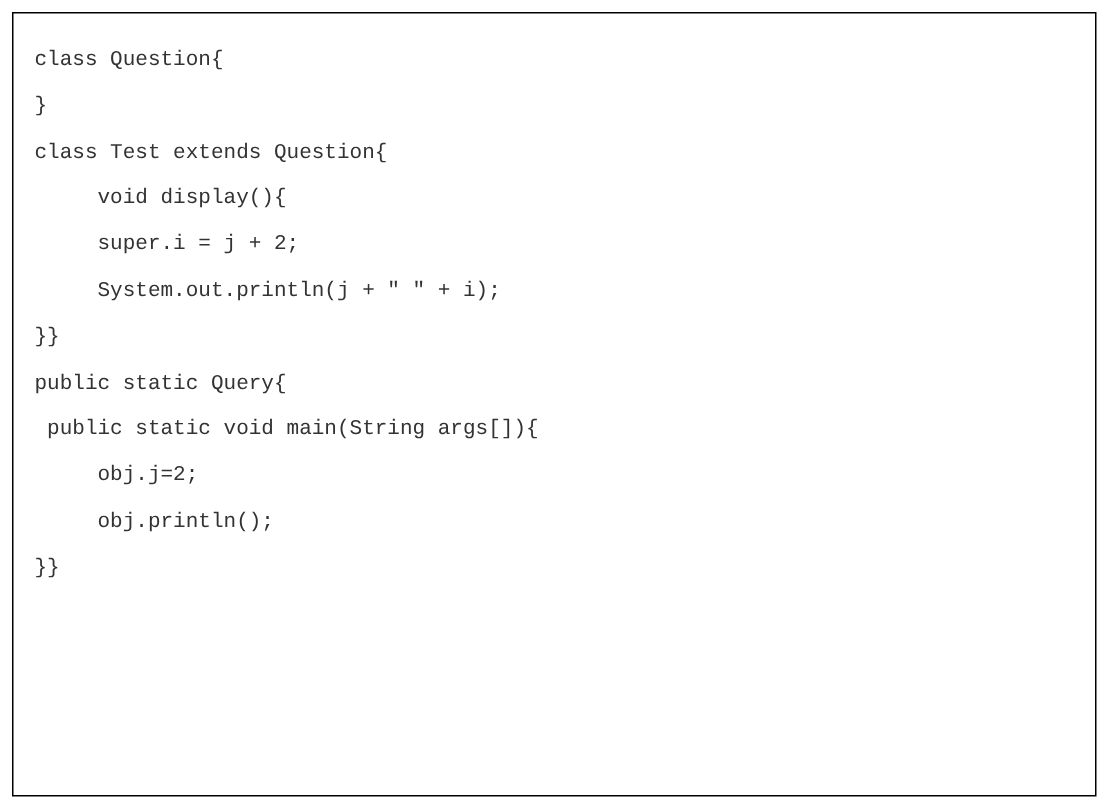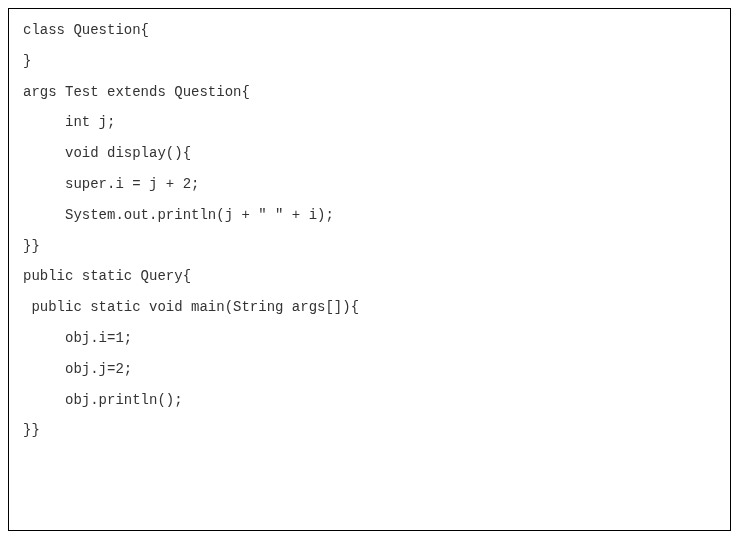--- a/index.html
+++ b/index.html
@@ -10,42 +10,40 @@
     body {
       background: #ffffff;
       width: 739px;
       height: 539px;
       padding: 8px;
     }
     .code-container {
       border: 1px solid #000000;
       width: 100%;
       height: 100%;
-      padding: 6px 14px;
+      padding: 16px 14px;
       background: #ffffff;
     }
     .code-line {
       font-family: "Courier New", Courier, monospace;
       font-size: 14px;
       color: #333333;
       line-height: 2.2;
       white-space: pre;
     }
   </style>
 </head>
 <body>
 
 <div class="code-container">
   <div class="code-line">class Question{</div>
   <div class="code-line">}</div>
-  <div class="code-line">args Test extends Question{</div>
-  <div class="code-line">     int j;</div>
+  <div class="code-line">class Test extends Question{</div>
   <div class="code-line">     void display(){</div>
   <div class="code-line">     super.i = j + 2;</div>
   <div class="code-line">     System.out.println(j + " " + i);</div>
   <div class="code-line">}}</div>
   <div class="code-line">public static Query{</div>
   <div class="code-line"> public static void main(String args[]){</div>
-  <div class="code-line">     obj.i=1;</div>
   <div class="code-line">     obj.j=2;</div>
   <div class="code-line">     obj.println();</div>
   <div class="code-line">}}</div>
 </div>
 
 </body></html>

